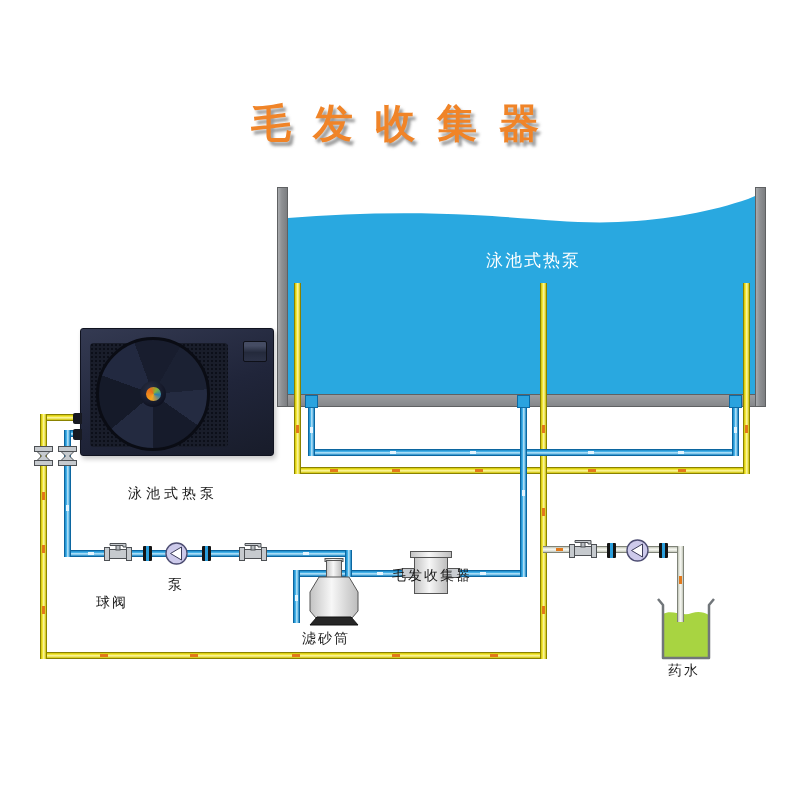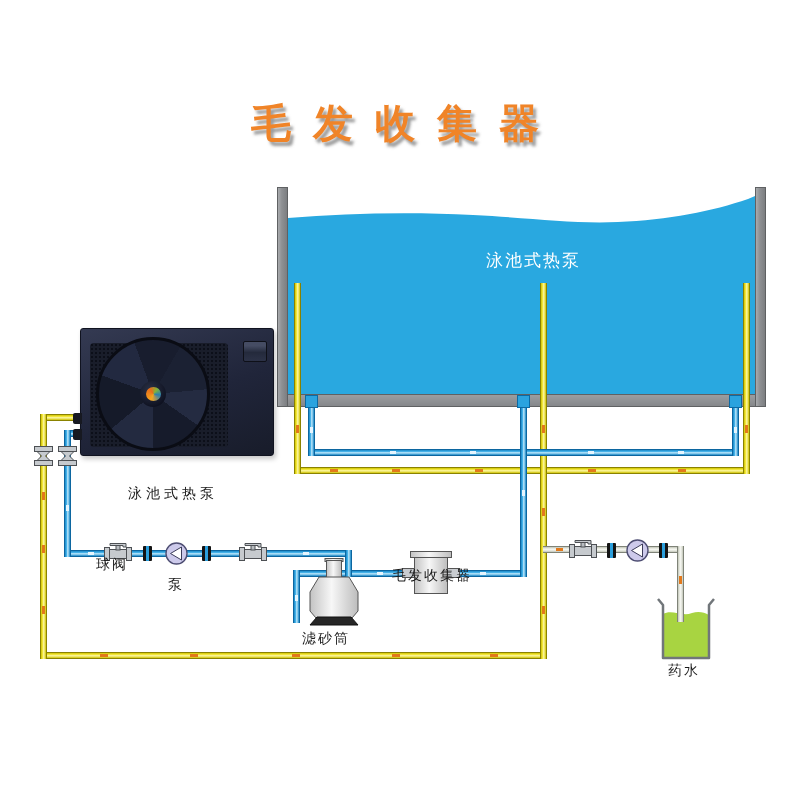--- a/index.html
+++ b/index.html
@@ -211,19 +211,19 @@
   <div class="fmv w" style="left:734px;top:427px;height:6px;"></div>
   <div class="fmh w" style="left:88px;top:552px;width:6px;"></div>
   <div class="fmh w" style="left:303px;top:552px;width:6px;"></div>
   <div class="fmh w" style="left:377px;top:572px;width:6px;"></div>
   <div class="fmh w" style="left:480px;top:572px;width:6px;"></div>
   <div class="fmv w" style="left:66px;top:505px;height:6px;"></div>
   <div class="fmv w" style="left:522px;top:490px;height:6px;"></div>
   <div class="fmv w" style="left:295px;top:595px;height:6px;"></div>
 
   <div class="lbl" style="left:128px;top:485px;letter-spacing:4px;">泳池式热泵</div>
-  <div class="lbl" style="left:96px;top:556px;">球阀</div>
+  <div class="lbl" style="left:96px;top:594px;">球阀</div>
   <div class="lbl" style="left:168px;top:576px;">泵</div>
   <div class="lbl" style="left:302px;top:630px;">滤砂筒</div>
   <div class="lbl" style="left:392px;top:567px;">毛发收集器</div>
   <div class="lbl" style="left:668px;top:662px;">药水</div>
 
 </div>
 
 </body></html>

